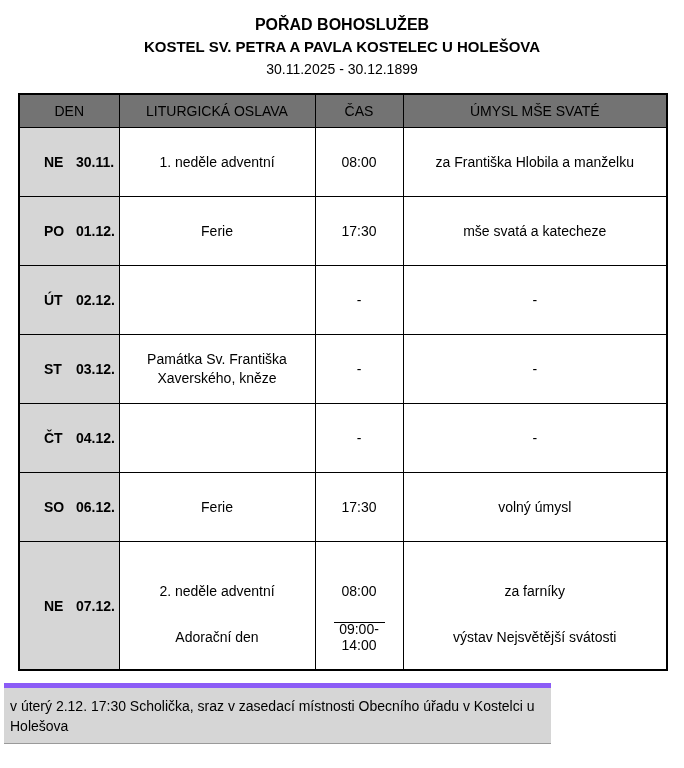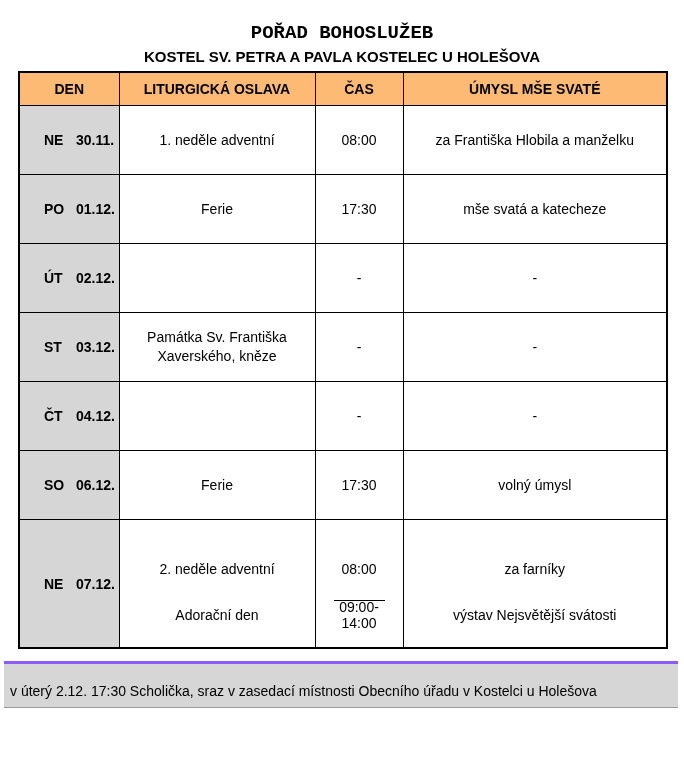--- a/index.html
+++ b/index.html
@@ -12,24 +12,23 @@
   .page {
     width: 684px;
     height: 768px;
     box-sizing: border-box;
     padding: 12px 18px 0 18px;
     position: relative;
     background: #ffffff;
   }
   header { text-align: center; }
   .title-line1 {
-    font-size: 19px;
+    font-size: 16px;
     font-weight: bold;
-    margin: 10px 0 4px 0;
-    font-family: Liberation Mono, monospace;
+    margin: 4px 0 4px 0;
   }
   .title-line2 {
     font-size: 15px;
     font-weight: bold;
     margin: 0 0 6px 0;
   }
   .title-line3 {
     font-size: 14px;
     font-weight: normal;
     margin: 0 0 16px 0;
@@ -42,22 +41,22 @@
   }
   table.schedule th,
   table.schedule td {
     border: 1px solid #000000;
     font-size: 14px;
     box-sizing: border-box;
     overflow: hidden;
   }
   table.schedule thead tr { height: 21px; }
   table.schedule th {
-    background: #fdba74;
-    font-weight: bold;
+    background: #737373;
+    font-weight: normal;
     text-align: center;
     padding: 8px 2px;
   }
   tr.data-row { height: 69px; }
   tr.data-row.tall { height: 93px; }
   td.day {
     background: #d6d6d6;
     font-weight: bold;
     text-align: left;
     vertical-align: middle;
@@ -91,37 +90,38 @@
     justify-content: center;
     padding: 0 4px;
     box-sizing: border-box;
   }
   td.split .sub-part.bordered {
     border-top: 1px solid #000000;
     text-align: center;
   }
   .note {
     margin: 12px 0 0 -14px;
-    width: 674px;
+    width: 547px;
     box-sizing: border-box;
     background: #d6d6d6;
-    border-top: 3px solid #8b5cf6;
+    border-top: 5px solid #8b5cf6;
     border-bottom: 1px solid #9a9a9a;
     font-size: 14px;
     line-height: 1.45;
-    padding: 17px 10px 6px 6px;
+    padding: 8px 10px 6px 6px;
   }
 </style>
 </head>
 <body>
 
 <div class="page">
   <header>
     <div class="title-line1">POŘAD BOHOSLUŽEB</div>
     <div class="title-line2">KOSTEL SV. PETRA A PAVLA KOSTELEC U HOLEŠOVA</div>
+    <div class="title-line3">30.11.2025 - 30.12.1899</div>
   </header>
 
   <table class="schedule">
     <colgroup>
       <col style="width:100px">
       <col style="width:196px">
       <col style="width:88px">
       <col style="width:264px">
     </colgroup>
     <thead>

